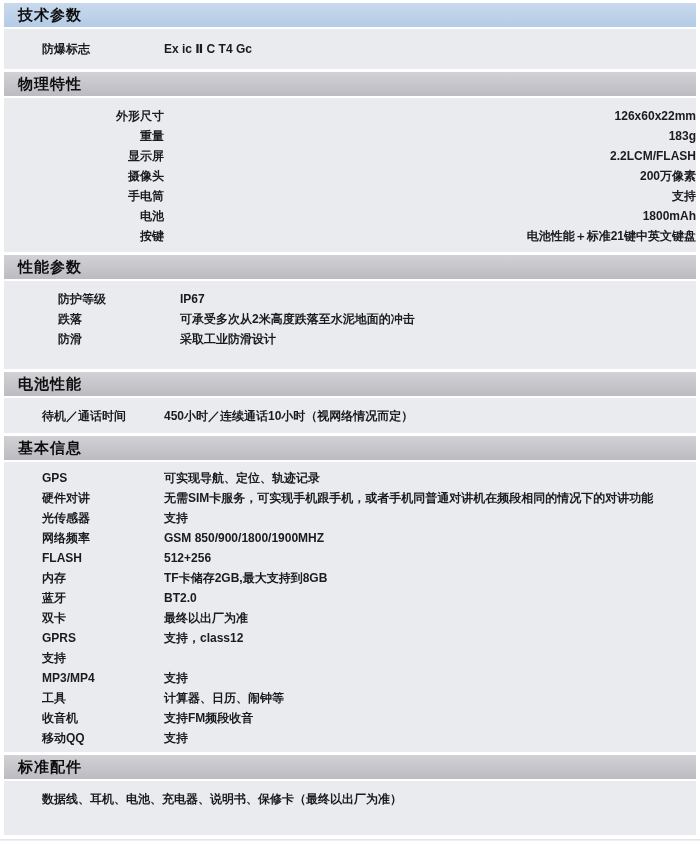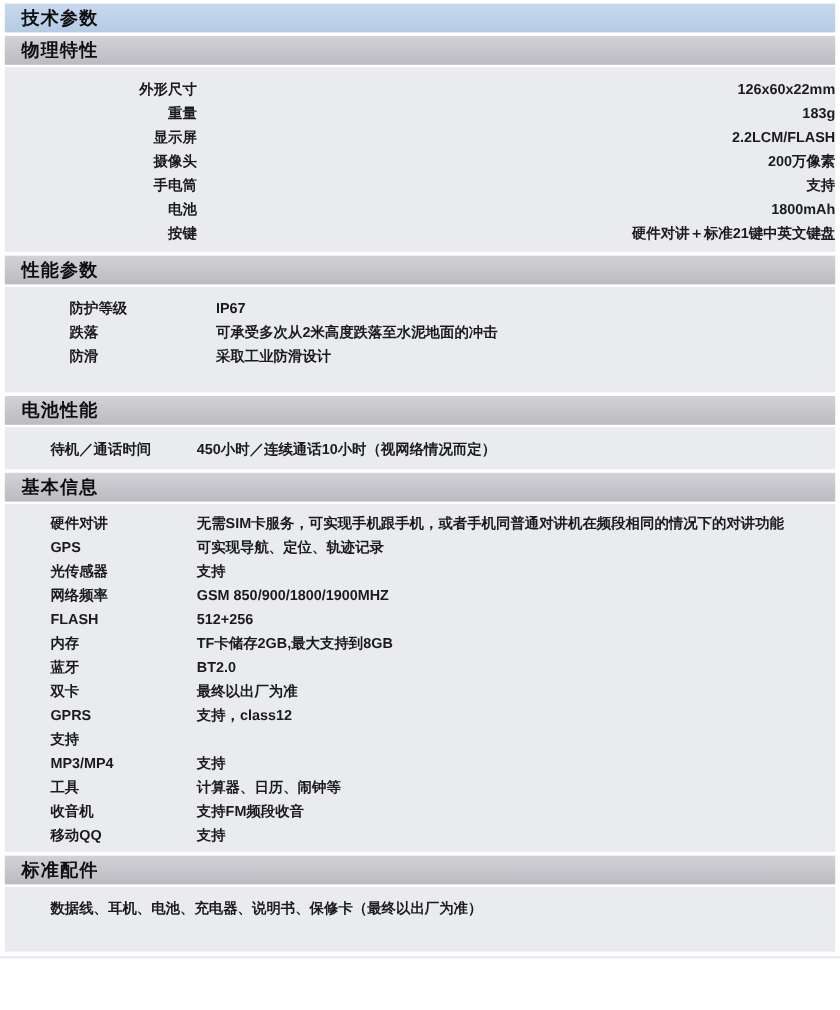--- a/index.html
+++ b/index.html
@@ -84,20 +84,29 @@
   }
 </style>
 </head>
 <body>
 
 <div class="sheet">
   <div class="section sec-tech variant-blue">
     <div class="section-header">
       <span class="section-title">技术参数</span>
     </div>
+    <div class="section-content">
+  <div class="spec-row">
+    <span class="cell-bullet">
+      <span class="diamond"></span>
+    </span>
+    <span class="cell-label">防爆标志</span>
+    <span class="cell-value">Ex ic Ⅱ C T4 Gc</span>
+  </div>
+</div>
   </div>
 
   <div class="section sec-physical variant-gray">
     <div class="section-header">
       <span class="section-title">物理特性</span>
     </div>
     <div class="section-content">
   <div class="spec-row">
     <span class="cell-bullet">
       <span class="diamond"></span>
@@ -144,21 +153,21 @@
     </span>
     <span class="cell-label">电池</span>
     <span class="cell-value">1800mAh</span>
   </div>
 
   <div class="spec-row">
     <span class="cell-bullet">
       <span class="diamond"></span>
     </span>
     <span class="cell-label">按键</span>
-    <span class="cell-value">硬件对讲＋标准21键中英文键盘</span>
+    <span class="cell-value">电池性能＋标准21键中英文键盘</span>
   </div>
 </div>
   </div>
 
   <div class="section sec-performance variant-gray">
     <div class="section-header">
       <span class="section-title">性能参数</span>
     </div>
     <div class="section-content">
   <div class="spec-row">
@@ -204,36 +213,36 @@
 
   <div class="section sec-basic variant-gray">
     <div class="section-header">
       <span class="section-title">基本信息</span>
     </div>
     <div class="section-content">
   <div class="spec-row">
     <span class="cell-bullet">
       <span class="diamond"></span>
     </span>
+    <span class="cell-label">GPS</span>
+    <span class="cell-value">可实现导航、定位、轨迹记录</span>
+  </div>
+
+  <div class="spec-row">
+    <span class="cell-bullet">
+      <span class="diamond"></span>
+    </span>
     <span class="cell-label">硬件对讲</span>
     <span class="cell-value">无需SIM卡服务，可实现手机跟手机，或者手机同普通对讲机在频段相同的情况下的对讲功能</span>
   </div>
 
   <div class="spec-row">
     <span class="cell-bullet">
       <span class="diamond"></span>
     </span>
-    <span class="cell-label">GPS</span>
-    <span class="cell-value">可实现导航、定位、轨迹记录</span>
-  </div>
-
-  <div class="spec-row">
-    <span class="cell-bullet">
-      <span class="diamond"></span>
-    </span>
     <span class="cell-label">光传感器</span>
     <span class="cell-value">支持</span>
   </div>
 
   <div class="spec-row">
     <span class="cell-bullet">
       <span class="diamond"></span>
     </span>
     <span class="cell-label">网络频率</span>
     <span class="cell-value">GSM 850/900/1800/1900MHZ</span>

